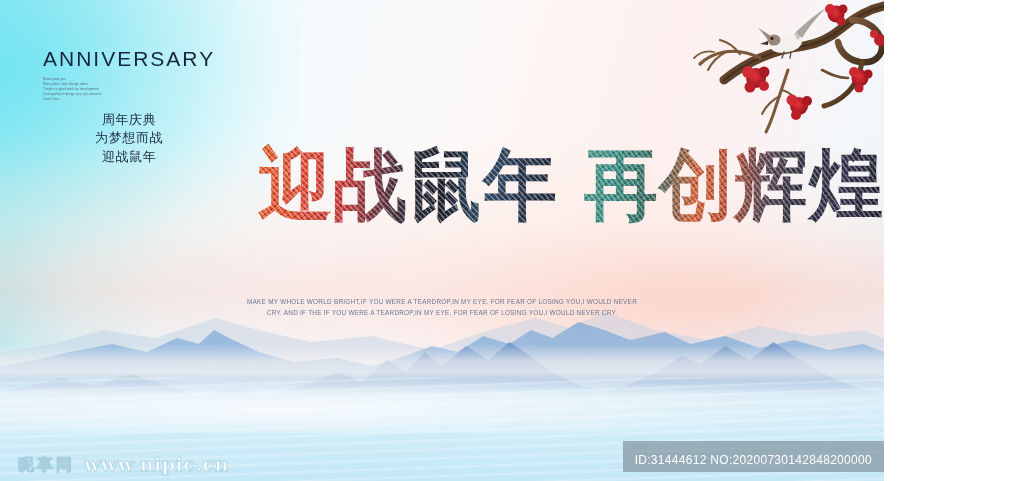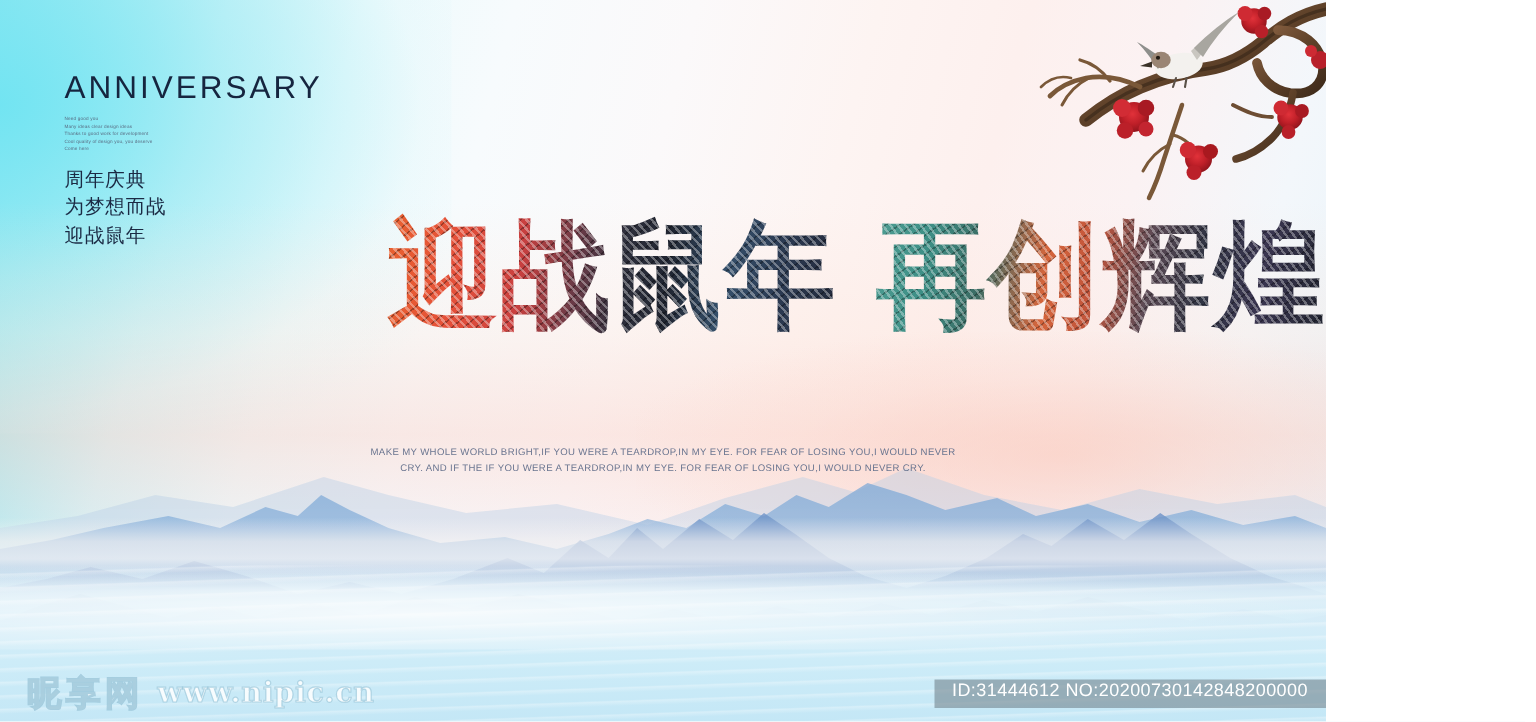--- a/index.html
+++ b/index.html
@@ -149,21 +149,21 @@
     opacity: 0.95;
   }
   .slogan {
     margin-top: 9px;
     color: #1b2a44;
     font-size: 13px;
     line-height: 1.42;
     letter-spacing: 0.6px;
     font-weight: 500;
   }
-  .slogan div { white-space: nowrap; }
+  .slogan div { white-space: nowrap; text-align: center; }
 
   
   .branch {
     position: absolute;
     right: 0; top: 0;
     width: 200px; height: 145px;
     z-index: 25;
   }
   .branch svg { display:block; width:100%; height:100%; }
 
@@ -249,21 +249,21 @@
   .wm {
     position: absolute;
     left: 18px; bottom: 7px;
     display: flex;
     align-items: center;
     gap: 9px;
     z-index: 40;
     opacity: 0.9;
   }
   .wm-cn {
-    font-size: 23px;
+    font-size: 16px;
     font-weight: 700;
     letter-spacing: 3px;
     color: rgba(255,255,255,0.92);
     -webkit-text-stroke: 1px rgba(150,195,215,0.85);
     line-height: 1;
   }
   .wm-url {
     font-family: "DejaVu Serif", "Liberation Serif", serif;
     font-weight: 700;
     font-size: 19px;
@@ -272,21 +272,21 @@
     line-height: 1;
     letter-spacing: 0.5px;
   }
   .idbar {
     position: absolute;
     right: 0; bottom: 9px;
     background: rgba(118,136,146,0.62);
     color: #ffffff;
     font-size: 12px;
     letter-spacing: 0.3px;
-    padding: 0 12px 5px 12px;
+    padding: 12px 12px 5px 12px;
     z-index: 40;
     white-space: nowrap;
   }
 </style>
 </head>
 <body>
 
 <div id="poster">
 
   <div class="sky-base"></div>

